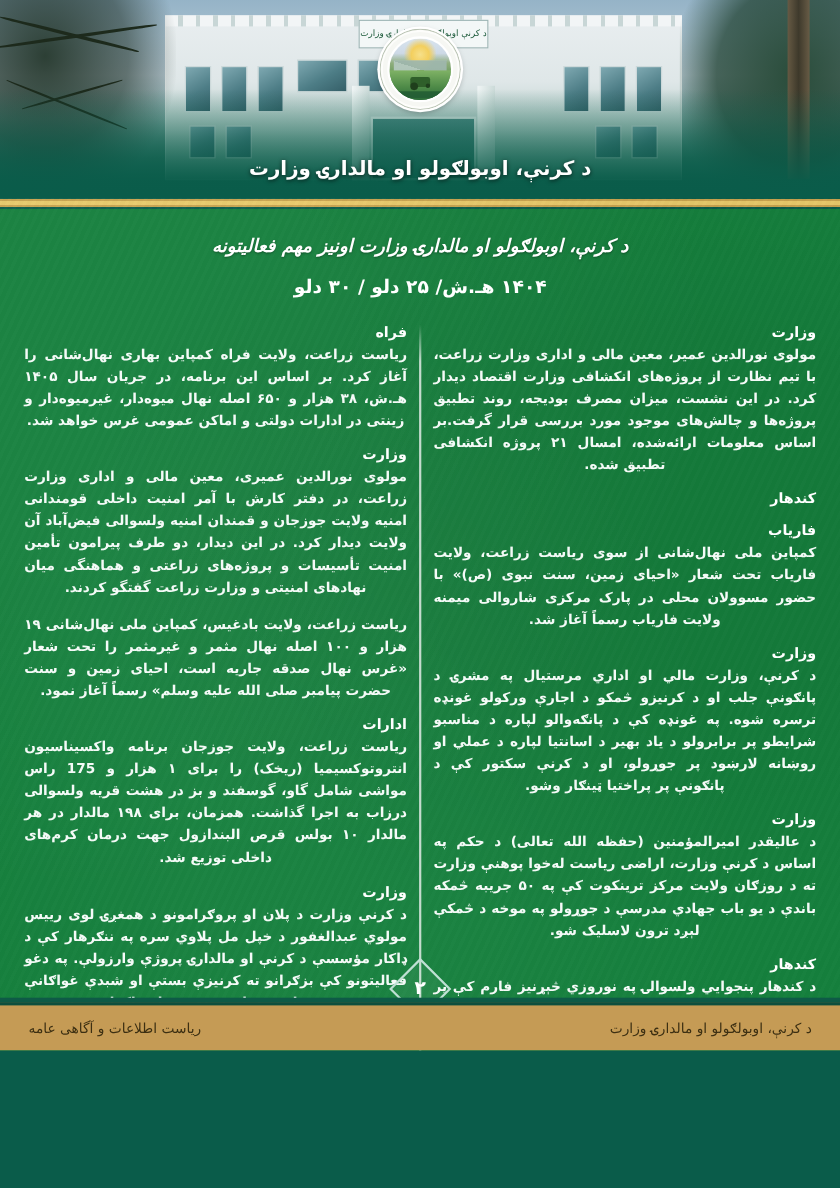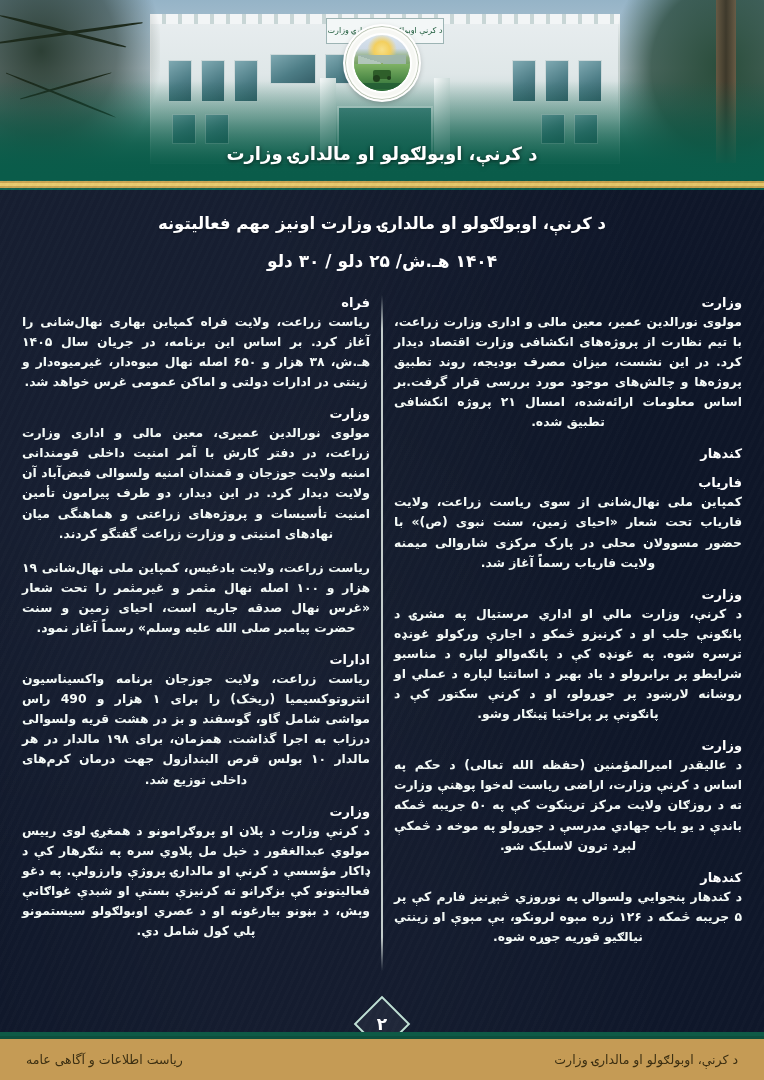--- a/index.html
+++ b/index.html
@@ -12,22 +12,22 @@
 
   body {
     font-family: "DejaVu Sans", "Liberation Sans", sans-serif;
     background: #0a5c4a;
     direction: rtl;
   }
 
   .poster {
     position: relative;
     width: 764px;
-    height: 1080px;
-    background: #0f172a;
+    height: 955px;
+    background: #15803d;
     overflow: hidden;
   }
 
   
   .header-photo {
     position: relative;
     width: 764px;
     height: 180px;
     overflow: hidden;
     background: #8aa6b5;
@@ -214,20 +214,21 @@
     padding: 18px 40px 12px;
     text-align:center;
     color:#ffffff;
     position: relative;
   }
   .title-block .line {
     font-size: 16.5px;
     font-weight: 700;
     line-height: 1.95;
     text-shadow: 0 1px 2px rgba(0,0,0,.35);
+    font-style: italic;
   }
   .title-block .date-line {
     font-size: 17px;
     font-weight: 700;
     margin-top: 6px;
     line-height: 1.8;
   }
 
   
   .body-wrap {
@@ -437,21 +438,21 @@
       </div>
       <div class="news-item">
         <div class="news-head">وزارت</div>
         <div class="news-body">مولوی نورالدین عمیری، معین مالی و اداری وزارت زراعت، در دفتر کارش با آمر امنیت داخلی قومندانی امنیه ولایت جوزجان و قمندان امنیه ولسوالی فیض‌آباد آن ولایت دیدار کرد. در این دیدار، دو طرف پیرامون تأمین امنیت تأسیسات و پروژه‌های زراعتی و هماهنگی میان نهادهای امنیتی و وزارت زراعت گفتگو کردند.</div>
       </div>
       <div class="news-item">
         <div class="news-body">ریاست زراعت، ولایت بادغیس، کمپاین ملی نهال‌شانی ۱۹ هزار و ۱۰۰ اصله نهال مثمر و غیرمثمر را تحت شعار «غرس نهال صدقه جاریه است، احیای زمین و سنت حضرت پیامبر صلی الله علیه وسلم» رسماً آغاز نمود.</div>
       </div>
       <div class="news-item">
         <div class="news-head">ادارات</div>
-        <div class="news-body">ریاست زراعت، ولایت جوزجان برنامه واکسیناسیون انتروتوکسیمیا (ریخک) را برای ۱ هزار و 490 راس مواشی شامل گاو، گوسفند و بز در هشت قریه ولسوالی درزاب به اجرا گذاشت. همزمان، برای ۱۹۸ مالدار در هر مالدار ۱۰ بولس قرص البندازول جهت درمان کرم‌های داخلی توزیع شد.</div>
+        <div class="news-body">ریاست زراعت، ولایت جوزجان برنامه واکسیناسیون انتروتوکسیمیا (ریخک) را برای ۱ هزار و 175 راس مواشی شامل گاو، گوسفند و بز در هشت قریه ولسوالی درزاب به اجرا گذاشت. همزمان، برای ۱۹۸ مالدار در هر مالدار ۱۰ بولس قرص البندازول جهت درمان کرم‌های داخلی توزیع شد.</div>
       </div>
       <div class="news-item">
         <div class="news-head">وزارت</div>
         <div class="news-body">د کرنې وزارت د پلان او پروګرامونو د همغږۍ لوی رییس مولوي عبدالغفور د خپل مل پلاوي سره په ننګرهار کې د ډاکار مؤسسې د کرنې او مالدارۍ پروژې وارزولې. په دغو فعالیتونو کې بزګرانو ته کرنیزې بستې او شبدې غواګانې وېش، د بڼونو بیارغونه او د عصري اوبولګولو سیستمونو پلي کول شامل دي.</div>
       </div>
     </div>
   </div>
 
   <div class="page-badge">
     <div class="diamond"></div>

